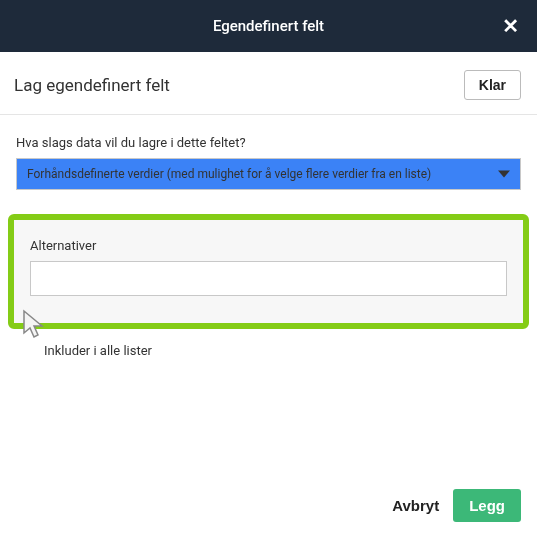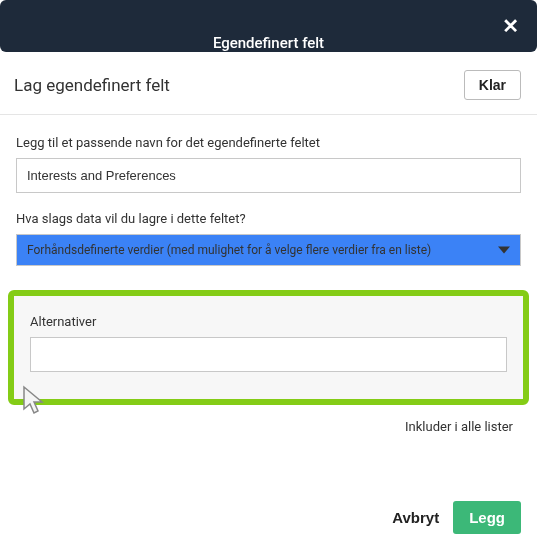--- a/index.html
+++ b/index.html
@@ -12,24 +12,23 @@
       background: #fff;
       width: 537px;
       height: 540px;
       position: relative;
     }
     .modal-header {
       background: #1e2a3a;
       color: #fff;
       height: 52px;
       display: flex;
-      align-items: flex-end;
+      align-items: center;
       justify-content: center;
       position: relative;
-      border-radius: 6px;
     }
     .modal-title {
       font-size: 15px;
       font-weight: 500;
     }
     .close-btn {
       position: absolute;
       right: 18px;
       top: 50%;
       transform: translateY(-50%);
@@ -141,30 +140,29 @@
     .cursor-arrow {
       position: absolute;
       left: 6px;
       bottom: -18px;
       pointer-events: none;
     }
     .checkbox-row {
       display: flex;
       align-items: center;
       gap: 8px;
-      padding: 14px 24px 0 44px;
-      justify-content: flex-end;
+      padding: 14px 0 0 44px;
     }
     .checkbox-label {
       font-size: 13px;
       color: #333;
     }
     .footer {
       position: absolute;
-      bottom: 6px;
+      bottom: 18px;
       right: 16px;
       display: flex;
       align-items: center;
       gap: 14px;
     }
     .cancel-btn {
       background: none;
       border: none;
       font-size: 15px;
       font-weight: 700;
@@ -192,24 +190,20 @@
   </button>
 </div>
 
 <div class="section-header">
   <span class="section-title">Lag egendefinert felt</span>
   <button class="klar-btn">Klar</button>
 </div>
 
 <div class="form-body">
 
-  <div class="field-group">
-    <label class="field-label">Legg til et passende navn for det egendefinerte feltet</label>
-    <input type="text" class="text-input" value="Interests and Preferences" style="">
-  </div>
 
   <div class="field-group">
     <label class="field-label">Hva slags data vil du lagre i dette feltet?</label>
     <div class="select-wrap">
       <span>Forhåndsdefinerte verdier (med mulighet for å velge flere verdier fra en liste)</span>
       <span class="select-caret"></span>
     </div>
   </div>
 
 </div>

